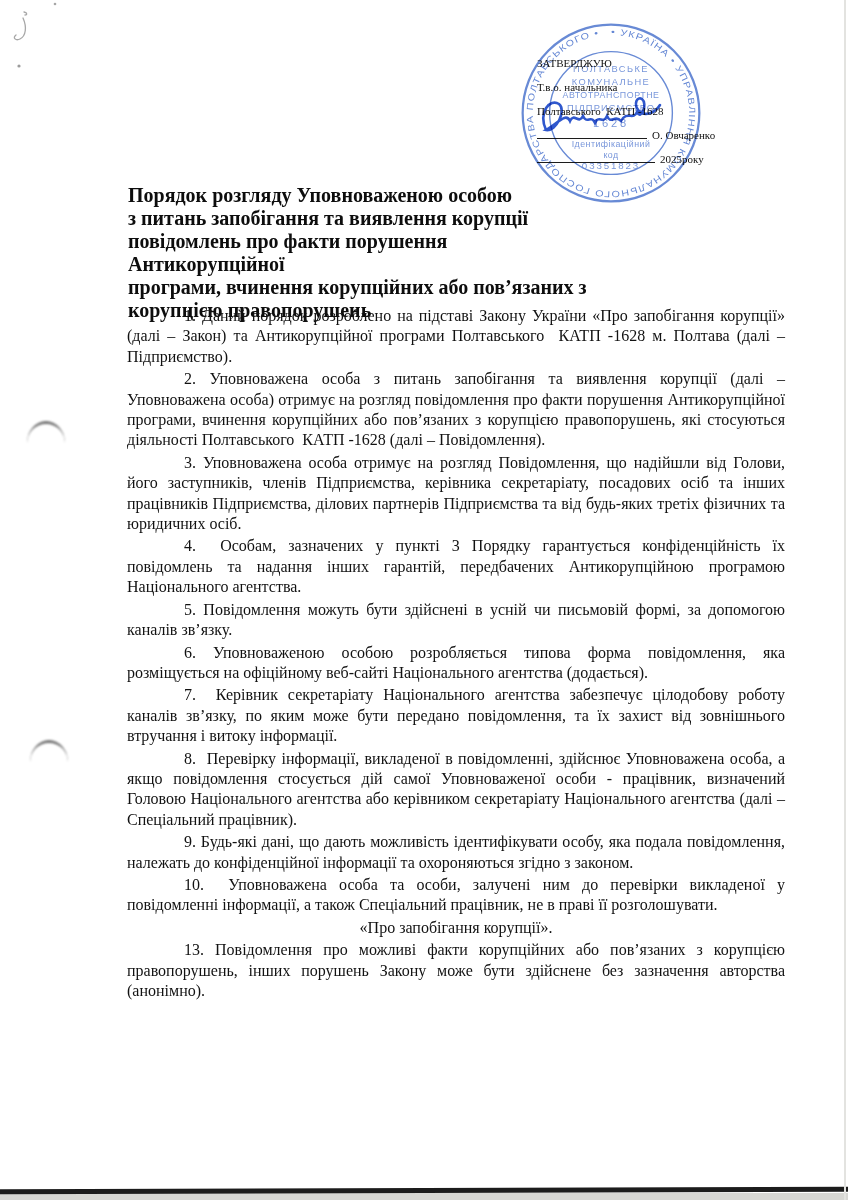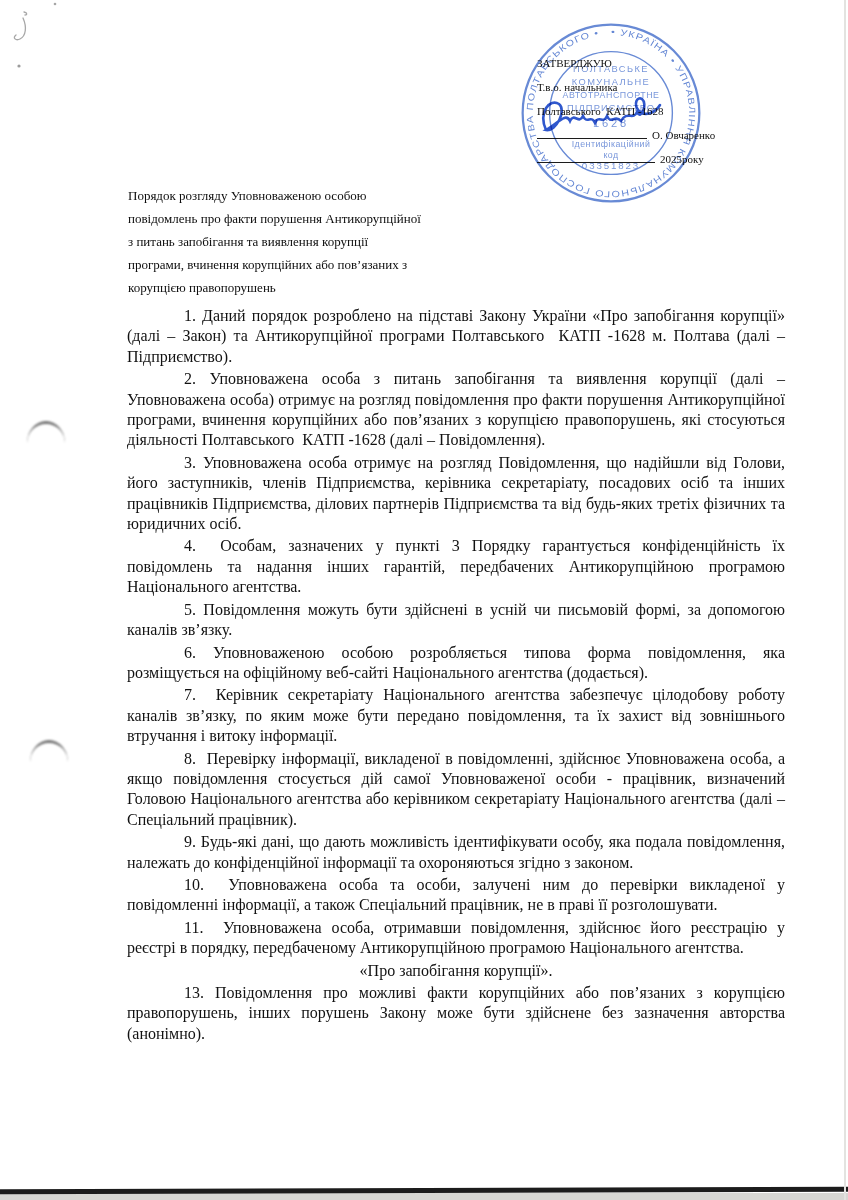--- a/index.html
+++ b/index.html
@@ -31,21 +31,21 @@
   }
   
   .signature{
     position:absolute;left:536px;top:90px;width:132px;height:52px;
     mix-blend-mode:multiply;pointer-events:none;
   }
 
   
   .doc-title{
     position:absolute;left:128px;top:184px;width:470px;
-    font-weight:normal;font-size:13px;line-height:23px;color:#0d0d0d;
+    font-weight:bold;font-size:20px;line-height:23px;color:#0d0d0d;
   }
 
   
   .doc-body{
     position:absolute;left:127px;top:306px;width:658px;
     font-size:16px;line-height:20.4px;text-align:justify;color:#121212;
   }
   .para{text-indent:57px;margin:0;}
   .para + .para{margin-top:2px;}
   .para.gap{}
@@ -122,38 +122,37 @@
       <text x="100" y="160" font-size="10.5" letter-spacing="2">03351823</text>
     </g>
   </svg>
 
   <svg class="signature" viewBox="0 0 132 52">
     <path d="M10,40 C2,22 14,8 23,14 C31,20 20,42 10,40 C22,33 30,22 34,31 C38,22 43,35 47,26 C51,35 55,24 59,33 C63,24 67,35 71,26 C75,35 79,24 85,31 C91,20 97,31 101,22 C105,31 112,14 106,9 C101,6 97,14 103,21 C109,27 119,23 124,15" fill="none" stroke="#1d49c9" stroke-width="2.6" stroke-linecap="round" opacity="0.92"></path>
   </svg>
 
   <div class="doc-title">
     <div>Порядок розгляду Уповноваженою особою</div>
+    <div>з питань запобігання та виявлення корупції</div>
     <div>повідомлень про факти порушення Антикорупційної</div>
-    <div>з питань запобігання та виявлення корупції</div>
     <div>програми, вчинення корупційних або пов’язаних з</div>
     <div>корупцією правопорушень</div>
   </div>
 
   <div class="doc-body">
     <p class="para">1.&nbsp;Даний порядок розроблено на підставі Закону України «Про запобігання корупції» (далі – Закон) та Антикорупційної програми Полтавського&nbsp; КАТП -1628 м. Полтава (далі – Підприємство).</p>
     <p class="para">2.&nbsp;Уповноважена особа з питань запобігання та виявлення корупції (далі – Уповноважена особа) отримує на розгляд повідомлення про факти порушення Антикорупційної програми, вчинення корупційних або пов’язаних з корупцією правопорушень, які стосуються діяльності Полтавського&nbsp; КАТП -1628 (далі – Повідомлення).</p>
     <p class="para">3.&nbsp;Уповноважена особа отримує на розгляд Повідомлення, що надійшли від Голови, його заступників, членів Підприємства, керівника секретаріату, посадових осіб та інших працівників Підприємства, ділових партнерів Підприємства та від будь-яких третіх фізичних та юридичних осіб.</p>
     <p class="para">4.&nbsp;&nbsp;Особам, зазначених у пункті 3 Порядку гарантується конфіденційність їх повідомлень та надання інших гарантій, передбачених Антикорупційною програмою Національного агентства.</p>
     <p class="para">5.&nbsp;Повідомлення можуть бути здійснені в усній чи письмовій формі, за допомогою каналів зв’язку.</p>
     <p class="para">6.&nbsp;Уповноваженою особою розробляється типова форма повідомлення, яка розміщується на офіційному веб-сайті Національного агентства (додається).</p>
     <p class="para">7.&nbsp;&nbsp;Керівник секретаріату Національного агентства забезпечує цілодобову роботу каналів зв’язку, по яким може бути передано повідомлення, та їх захист від зовнішнього втручання і витоку інформації.</p>
     <p class="para">8.&nbsp;&nbsp;Перевірку інформації, викладеної в повідомленні, здійснює Уповноважена особа, а якщо повідомлення стосується дій самої Уповноваженої особи - працівник, визначений Головою Національного агентства або керівником секретаріату Національного агентства (далі – Спеціальний працівник).</p>
     <p class="para">9.&nbsp;Будь-які дані, що дають можливість ідентифікувати особу, яка подала повідомлення, належать до конфіденційної інформації та охороняються згідно з законом.</p>
     <p class="para gap">10.&nbsp;&nbsp;Уповноважена особа та особи, залучені ним до перевірки викладеної у повідомленні інформації, а також Спеціальний працівник, не в праві її розголошувати.</p>
-    <p class="para">11.&nbsp;&nbsp;Уповноважена особа, отримавши повідомлення, здійснює його реєстрацію у реєстрі в порядку, передбаченому Антикорупційною програмою Національного агентства.</p>
     <p class="para no-indent">«Про запобігання корупції».</p>
     <p class="para gap">13.&nbsp;Повідомлення про можливі факти корупційних або пов’язаних з корупцією правопорушень, інших порушень Закону може бути здійснене без зазначення авторства (анонімно).</p>
   </div>
 
   <div class="edge-bottom-shadow"></div>
   <div class="edge-bottom"></div>
   <div class="edge-right"></div>
 
 </div>
 

